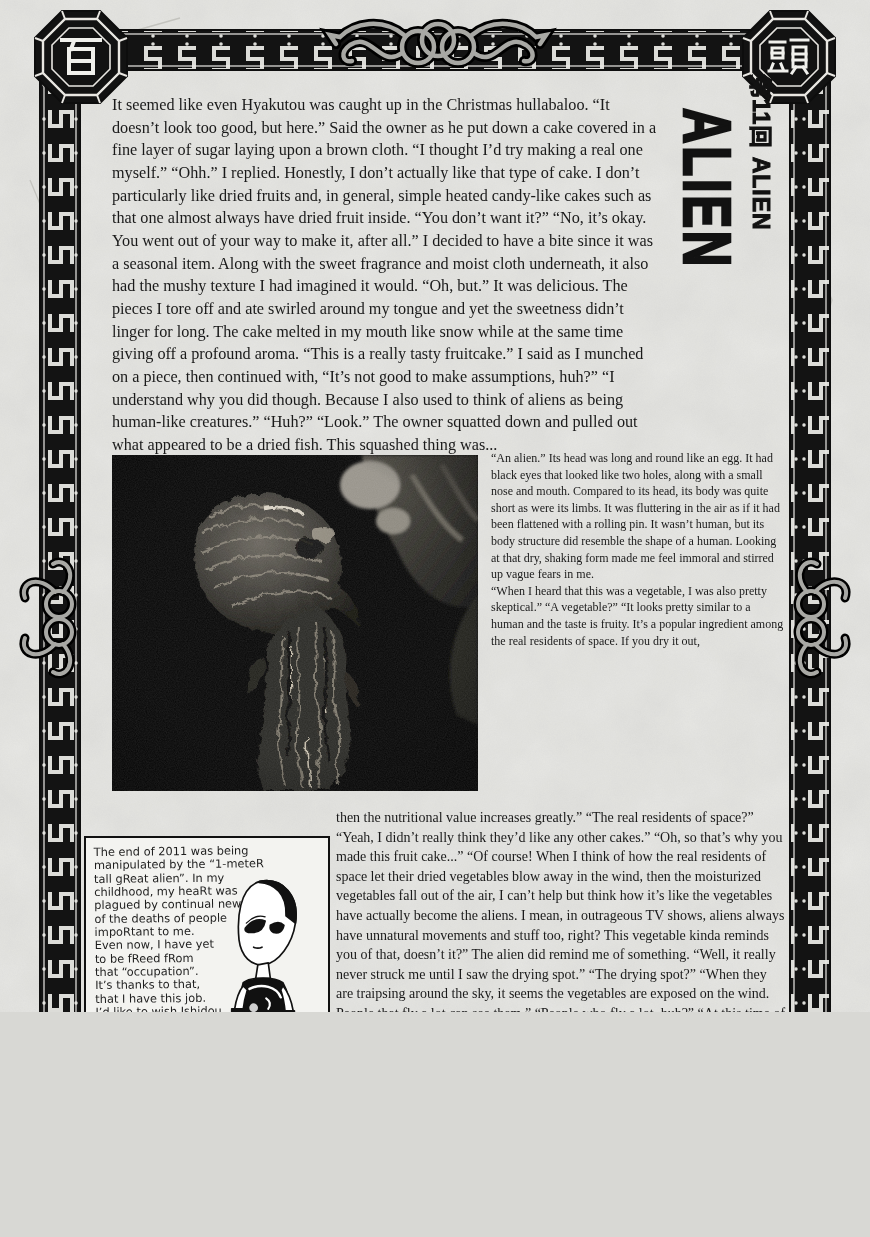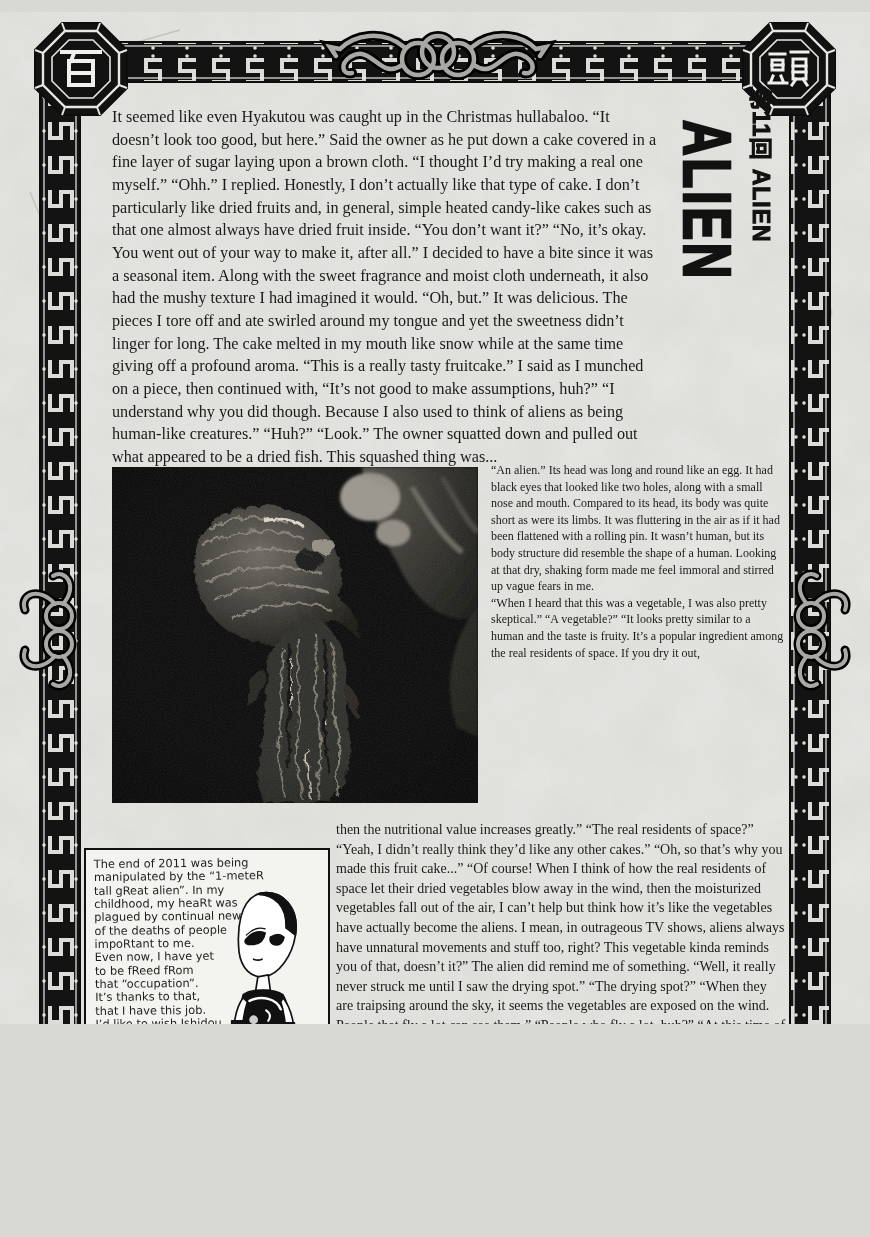--- a/index.html
+++ b/index.html
@@ -1,16 +1,16 @@
 <!DOCTYPE html>
 <html><head>
 <meta charset="utf-8">
 <style>
   html,body{margin:0;padding:0;background:#d8d8d4;}
-  #page{position:relative;width:870px;height:1012px;margin:12px auto;overflow:hidden;background:#737373;}
+  #page{position:relative;width:870px;height:1012px;margin:0 auto;overflow:hidden;background:#737373;}
   #page svg.layer{position:absolute;left:0;top:0;}
   .abs{position:absolute;}
   .serif{font-family:"Liberation Serif",serif;color:#1a1a1a;}
   .intro{left:112px;top:94px;width:545px;font-size:16.2px;line-height:1.40;}
   .beside{left:491px;top:450px;width:294px;font-size:12px;line-height:1.385;white-space:pre-line;}
   .cont{left:336px;top:808px;width:450px;font-size:14px;line-height:1.40;}
   .title-large{left:615px;top:171px;width:185px;height:59px;transform:rotate(90deg);
     font-family:"Liberation Sans",sans-serif;font-weight:700;font-size:56px;color:#121212;
     -webkit-text-stroke:2.2px #121212;letter-spacing:3px;line-height:59px;white-space:nowrap;}
   .title-large .stretch{display:inline-block;transform:scale(0.88,1.18);transform-origin:left center;}

